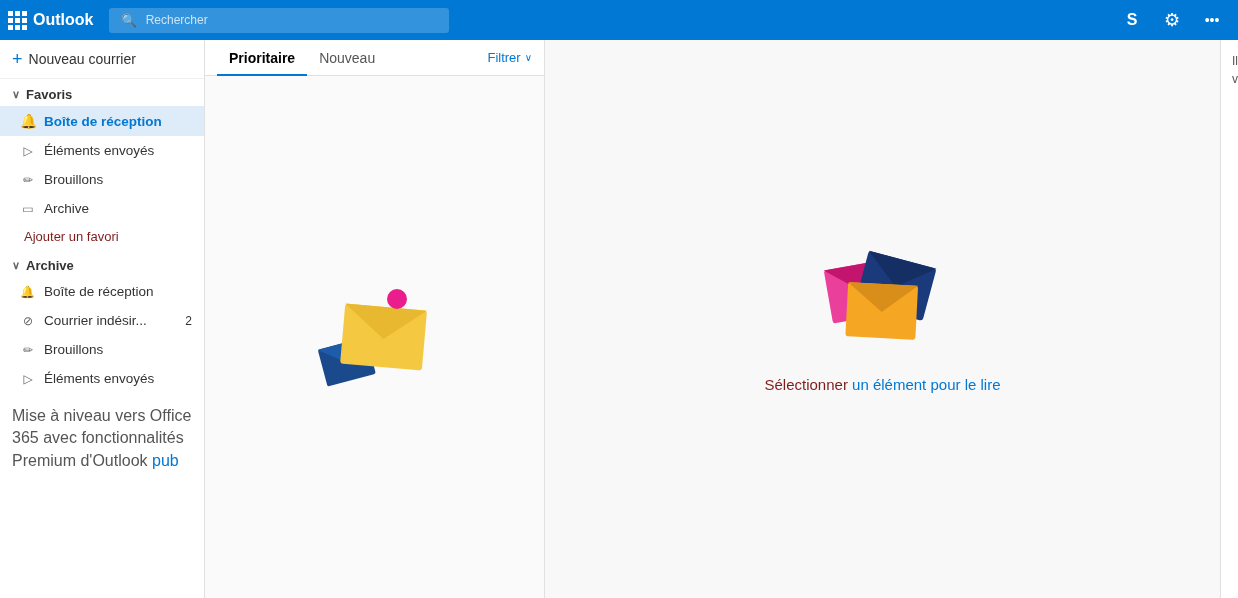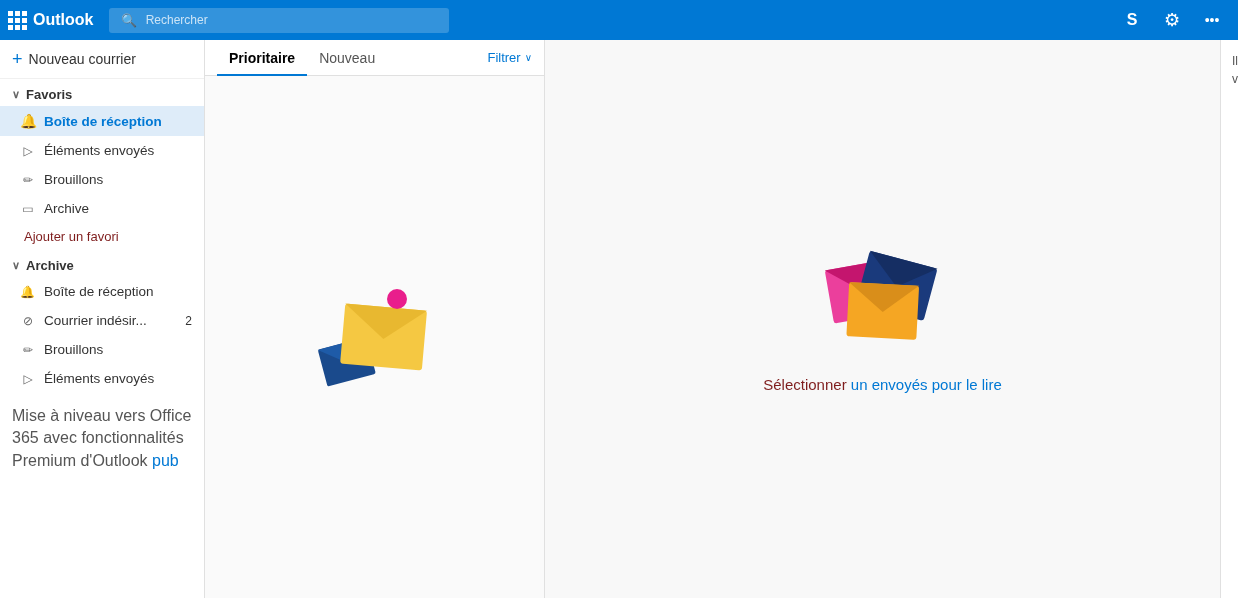--- a/index.html
+++ b/index.html
@@ -433,21 +433,21 @@
 
           <g transform="translate(40, 30) rotate(3, 35, 30)">
             <rect x="0" y="8" width="70" height="54" rx="3" fill="#f5a623"></rect>
             <polygon points="0,8 35,36 70,8" fill="#d98e1a"></polygon>
             <polygon points="0,62 24,40 0,62" fill="#d98e1a"></polygon>
             <polygon points="70,62 46,40 70,62" fill="#d98e1a"></polygon>
           </g>
         </svg>
         <div class="select-message-text">
           <span>Sélectionner</span>
-          <span style="color:#0078d4;">un envoyés pour le lire</span>
+          <span style="color:#0078d4;">un élément pour le lire</span>
         </div>
       </div>
     </div>
 
     <div style="width: 18px; background:#fff; border-left:1px solid #e0e0e0; overflow:hidden; position:relative;">
       <div style="position:absolute; right:-182px; top:0; width:200px; padding:12px; font-size:12px; color:#555; line-height:1.5;">
         <span>Il se utilise de p opt dans récept vous pub</span>
       </div>
     </div>
 

